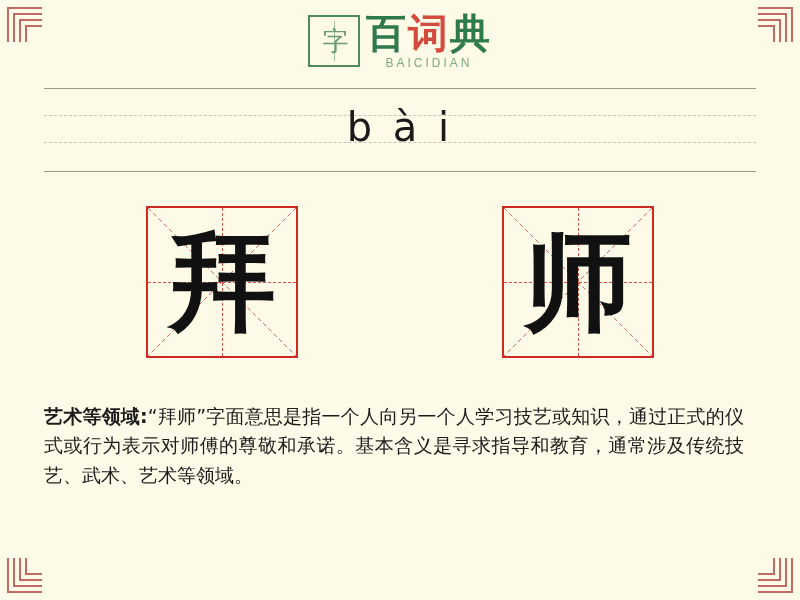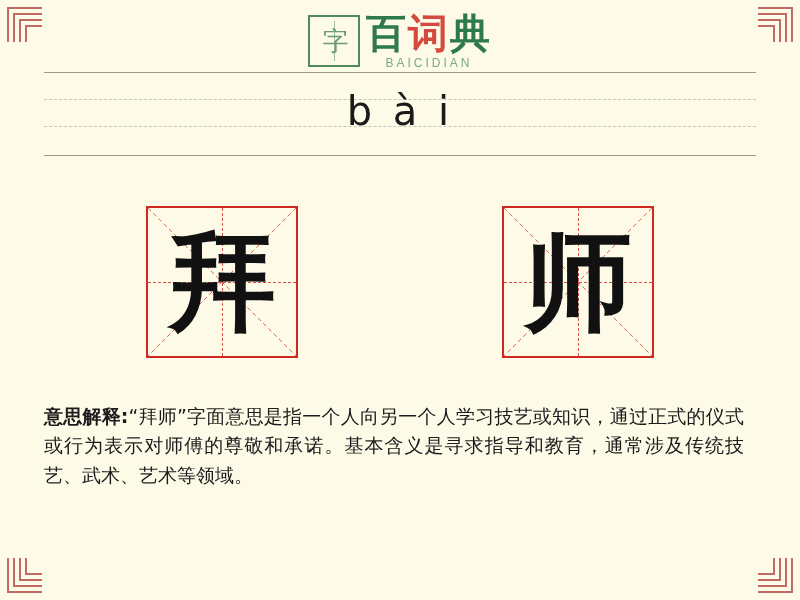--- a/index.html
+++ b/index.html
@@ -91,21 +91,21 @@
     font-size: 12px;
     color: #7aa98a;
     letter-spacing: 3px;
     margin-top: 3px;
     font-family: "Liberation Sans", sans-serif;
   }
 
   
   .staff {
     position: absolute;
-    top: 72px;
+    top: 88px;
     left: 44px;
     width: 712px;
     height: 86px;
   }
   .staff .line {
     position: absolute;
     left: 0;
     width: 100%;
     height: 1px;
     background: #b9b6a5;
@@ -303,14 +303,14 @@
         </svg>
       </div>
       <div class="mid-h"></div>
       <div class="mid-v"></div>
       <div class="glyph">师</div>
     </div>
   </div>
 </div>
 
 <div class="explain">
-  <span class="label">意思解释:</span><span>“拜师”字面意思是指一个人向另一个人学习技艺或知识，通过正式的仪式或行为表示对师傅的尊敬和承诺。基本含义是寻求指导和教育，通常涉及传统技艺、武术、艺术等领域。</span>
+  <span class="label">艺术等领域:</span><span>“拜师”字面意思是指一个人向另一个人学习技艺或知识，通过正式的仪式或行为表示对师傅的尊敬和承诺。基本含义是寻求指导和教育，通常涉及传统技艺、武术、艺术等领域。</span>
 </div>
 
 </body></html>

